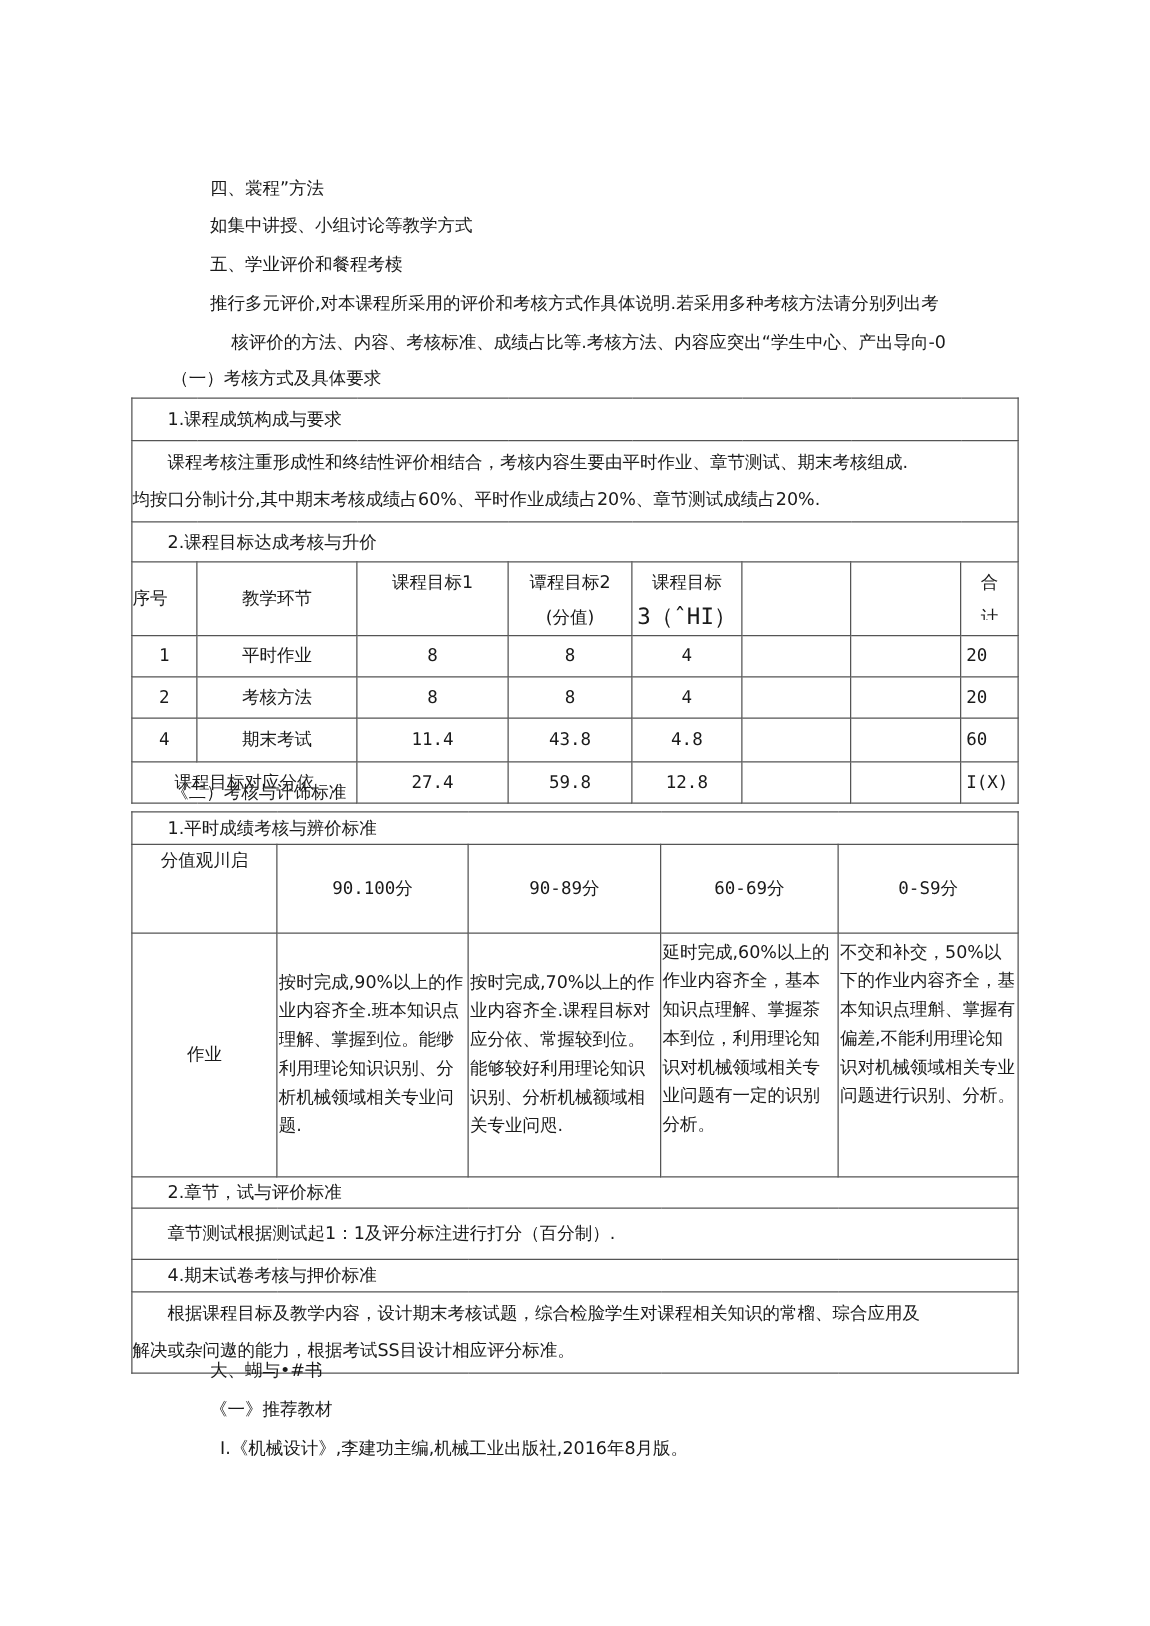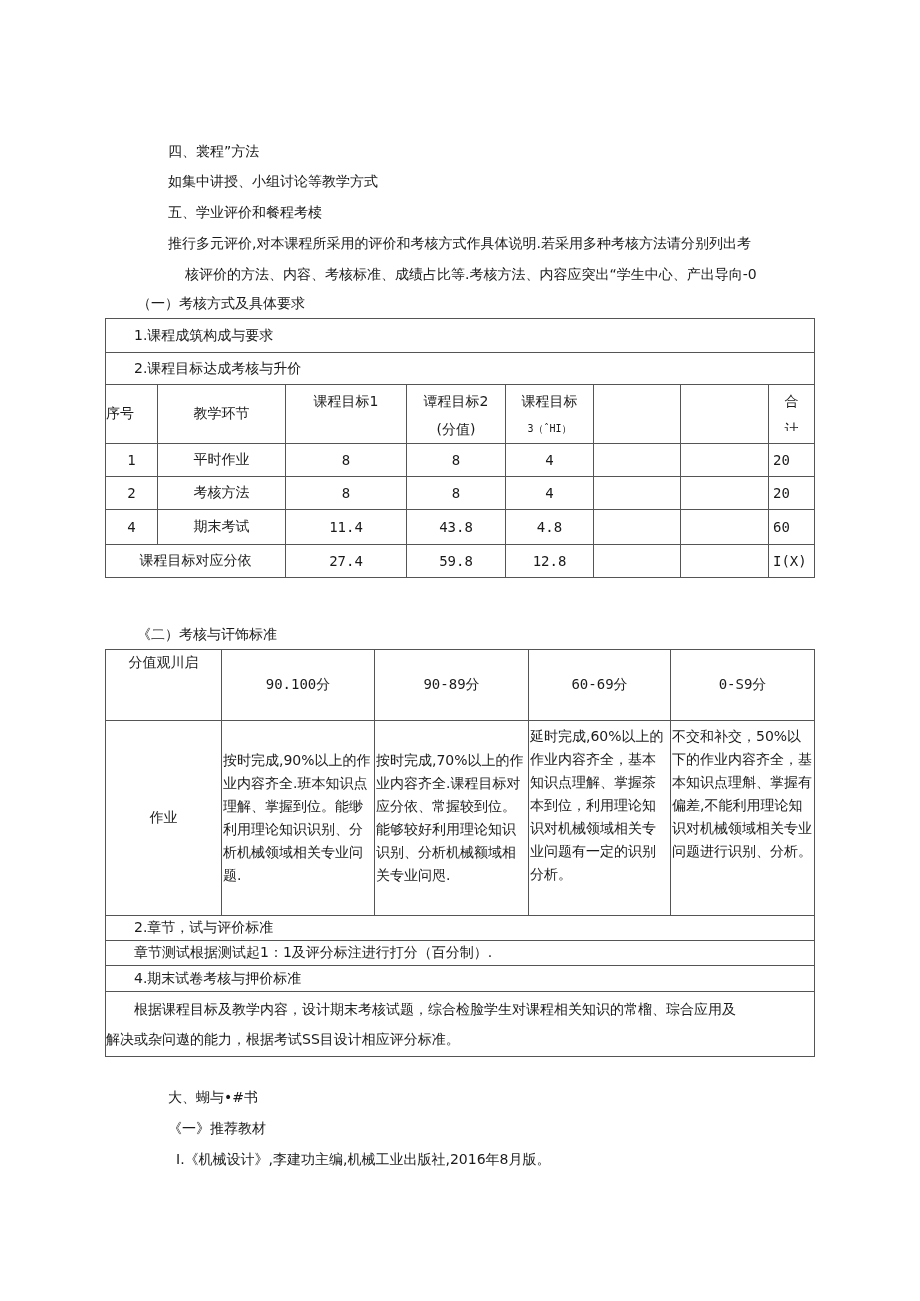--- a/index.html
+++ b/index.html
@@ -1,19 +1,19 @@
 <!DOCTYPE html>
 <html><head>
 <meta charset="utf-8">
 <style>
   html, body { margin:0; padding:0; background:#ffffff; }
   body { width:920px; height:1301px; position:relative; overflow:hidden;
          font-family:"DejaVu Sans","Liberation Sans",sans-serif; color:#1a1a1a; }
   .t { position:absolute; white-space:nowrap; font-size:14px; line-height:18px; }
-  .num { font-family:"DejaVu Sans Mono","Liberation Mono",monospace; font-size:10px; }
+  .num { font-family:"DejaVu Sans Mono","Liberation Mono",monospace; font-size:18px; }
   .tbl { position:absolute; border-collapse:collapse; table-layout:fixed; }
   .tbl td { border:1px solid #555; padding:0; font-size:14px; vertical-align:middle; }
   .left { text-align:left; padding-left:4px !important; }
   .center { text-align:center; }
   .indent { text-indent:28px; }
   .para { line-height:30px; padding:2px 0 !important; }
   .cell-text { font-size:13.5px; line-height:23px; text-align:left; padding:0 1px !important; vertical-align:top !important; padding-top:28px !important; white-space:normal; word-break:break-all; }
   .th-wrap { line-height:28px; vertical-align:top !important; padding-top:2px !important; }
 </style>
 </head>
@@ -33,20 +33,26 @@
       <col style="width:121px">
       <col style="width:99px">
     <col style="width:88px">
       <col style="width:87px">
       <col style="width:88px">
       <col style="width:46px">
   </colgroup>
   <tbody>
       <tr style="height:34px">
     <td colspan="8" class="indent">1.课程成筑构成与要求</td>
+  </tr>
+  <tr style="height:53px">
+    <td colspan="8" class="para">
+      <div class="indent" style="white-space:nowrap;">课程考核注重形成性和终结性评价相结合，考核内容生要由平时作业、章节测试、期末考核组成.</div>
+      <div style="white-space:nowrap;">均按口分制计分,其中期末考核成绩占60%、平时作业成绩占20%、章节测试成绩占20%.</div>
+    </td>
   </tr>
   <tr style="height:32px">
     <td colspan="8" class="indent">2.课程目标达成考核与升价</td>
   </tr>
   <tr style="height:49px">
     <td class="left" style="padding-left:0 !important;">序号</td>
     <td class="center">教学环节</td>
     <td class="center th-wrap">课程目标1</td>
     <td class="center th-wrap">
       <div>谭程目标2</div>
@@ -109,38 +115,41 @@
 
 <table class="tbl" style="left:105px;top:649px;width:709px;">
   <colgroup>
     <col style="width:116px">
       <col style="width:153px">
       <col style="width:154px">
       <col style="width:142px">
       <col style="width:144px">
   </colgroup>
   <tbody>
+      <tr style="height:26px">
+    <td colspan="5" class="indent">1.平时成绩考核与辨价标准</td>
+  </tr>
   <tr style="height:71px">
     <td class="center" style="vertical-align:top;padding-top:4px;font-family:Liberation Mono, monospace;">分值观川启</td>
     <td class="center num">90.100分</td>
     <td class="center num">90-89分</td>
     <td class="center num">60-69分</td>
     <td class="center num">0-S9分</td>
   </tr>
   <tr style="height:195px">
     <td class="center">作业</td>
     <td class="cell-text">按时完成,90%以上的作业内容齐全.班本知识点理解、掌握到位。能缈利用理论知识识别、分析机械领域相关专业问题.</td>
     <td class="cell-text">按时完成,70%以上的作业内容齐全.课程目标对应分依、常握较到位。能够较好利用理论知识识别、分析机械额域相关专业问咫.</td>
     <td class="cell-text" style="padding-top:4px !important;">延时完成,60%以上的作业内容齐全，基本知识点理解、掌握茶本到位，利用理论知识对机械领域相关专业问题有一定的识别分析。</td>
     <td class="cell-text" style="padding-top:4px !important;">不交和补交，50%以下的作业内容齐全，基本知识点理斛、掌握有偏差,不能利用理论知识对机械领域相关专业问题进行识别、分析。</td>
   </tr>
   <tr style="height:25px">
     <td colspan="5" class="indent">2.章节，试与评价标准</td>
   </tr>
-  <tr style="height:25px">
+  <tr style="height:41px">
     <td colspan="5" class="indent">章节测试根据测试起1：1及评分标注进行打分（百分制）.</td>
   </tr>
   <tr style="height:26px">
     <td colspan="5" class="indent">4.期末试卷考核与押价标准</td>
   </tr>
   <tr style="height:58px">
     <td colspan="5" class="para">
       <div class="indent" style="white-space:nowrap;">根据课程目标及教学内容，设计期末考核试题，综合检脸学生对课程相关知识的常榴、琮合应用及</div>
       <div style="white-space:nowrap;">解决或杂问遨的能力，根据考试SS目设计相应评分标准。</div>
     </td>

